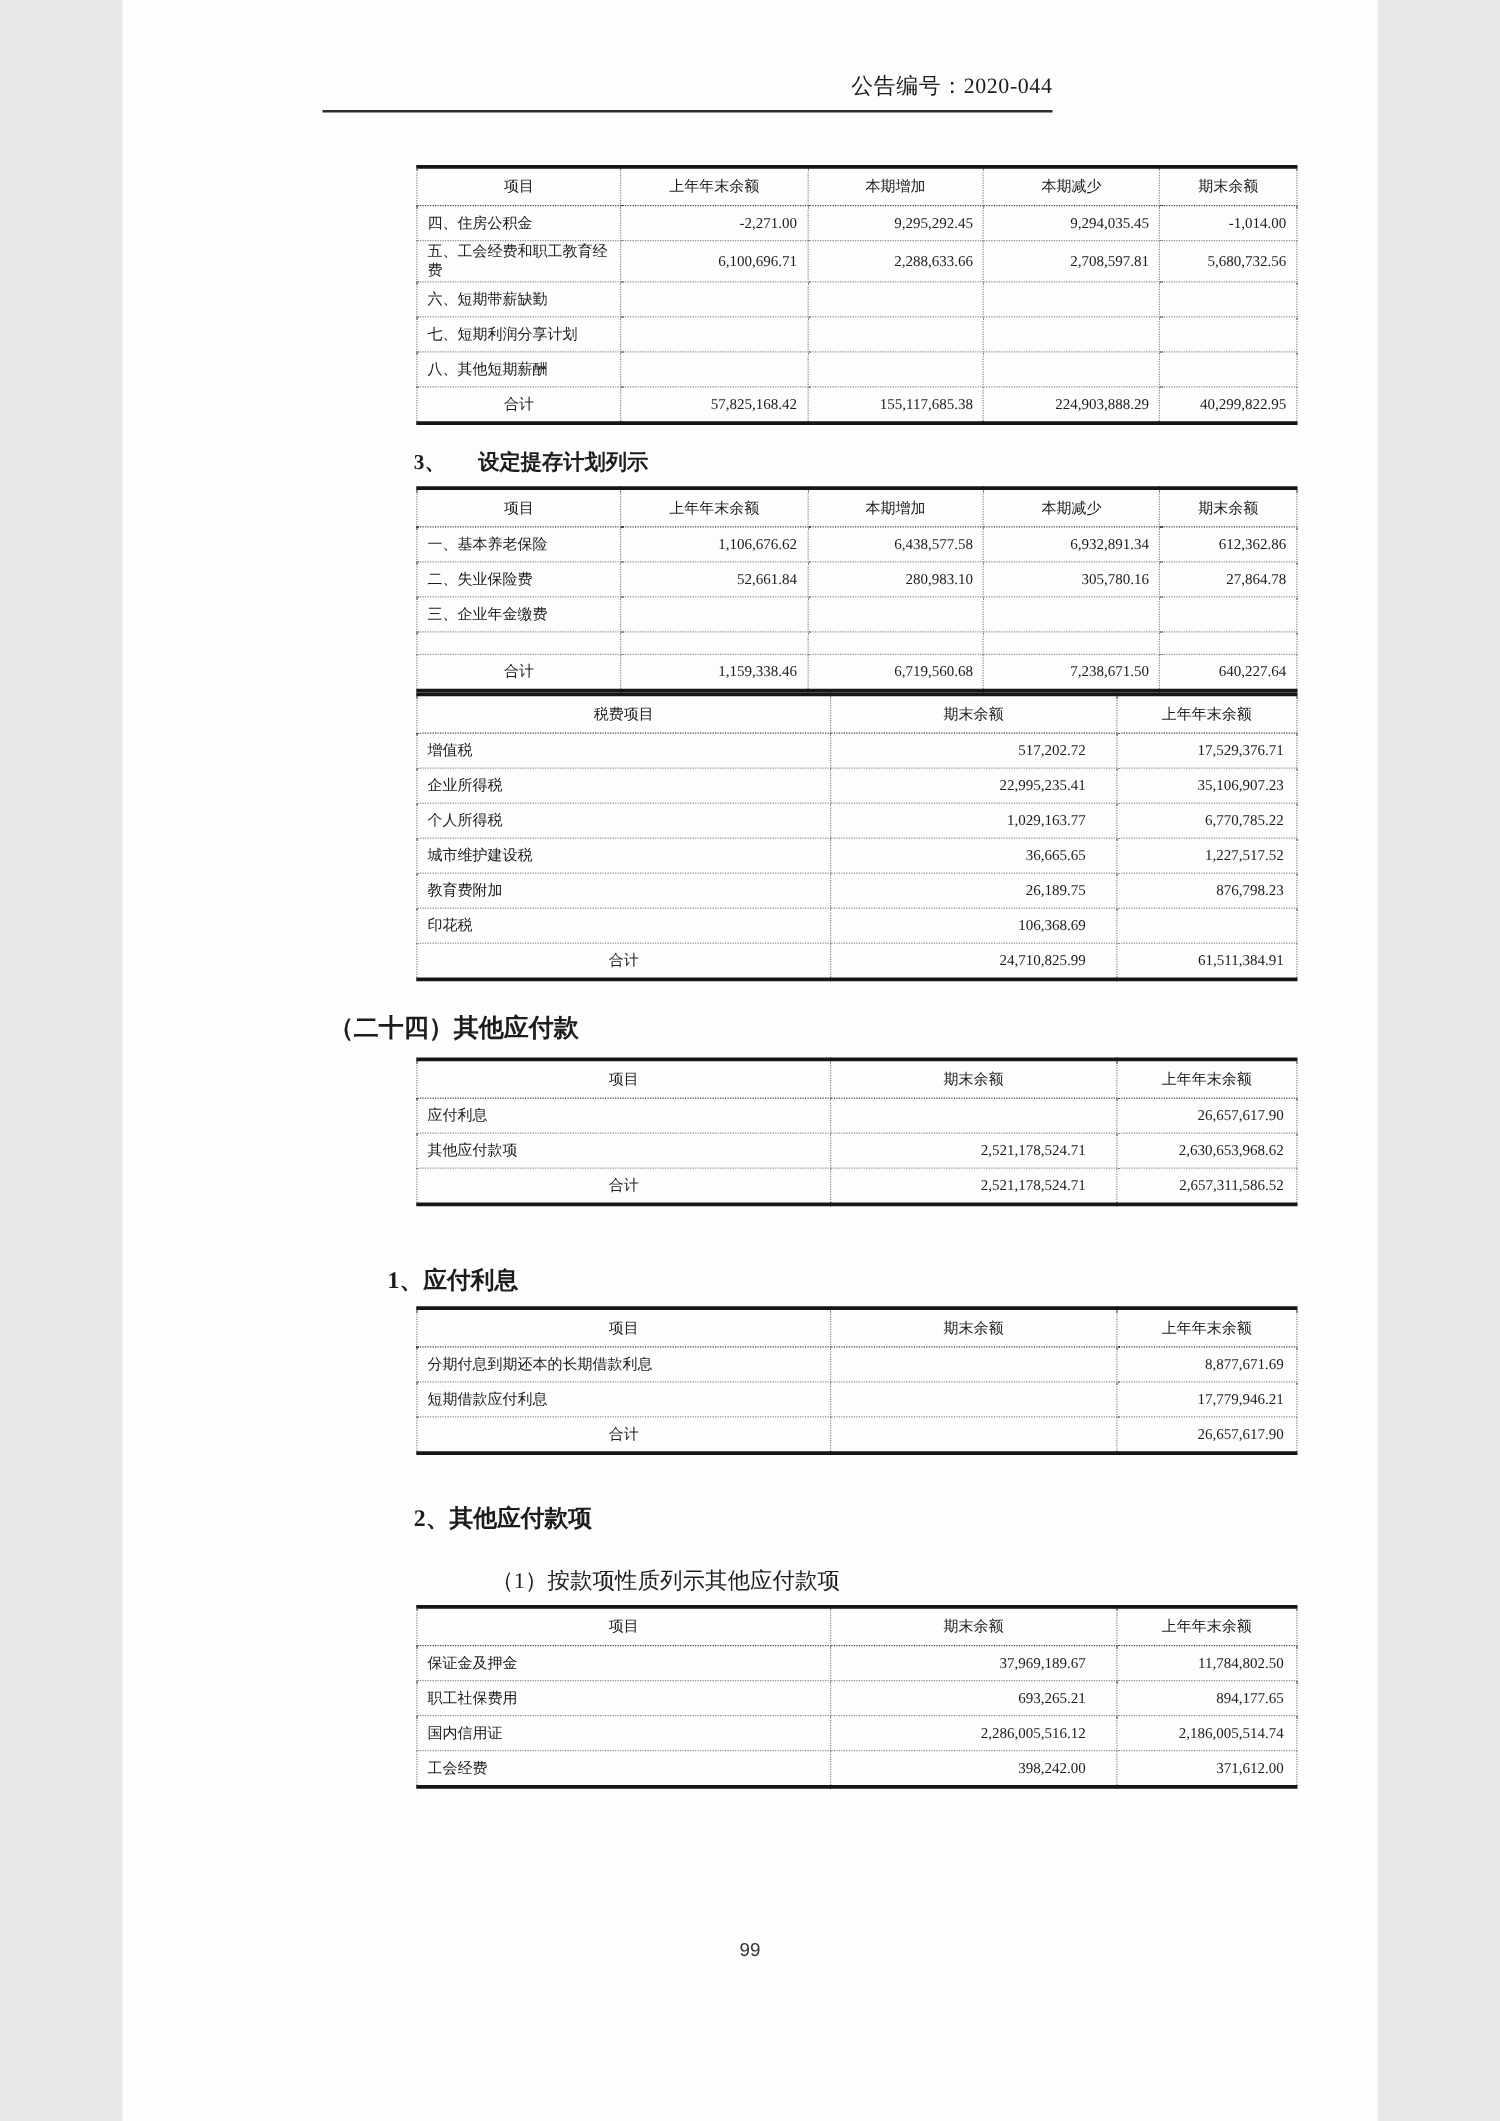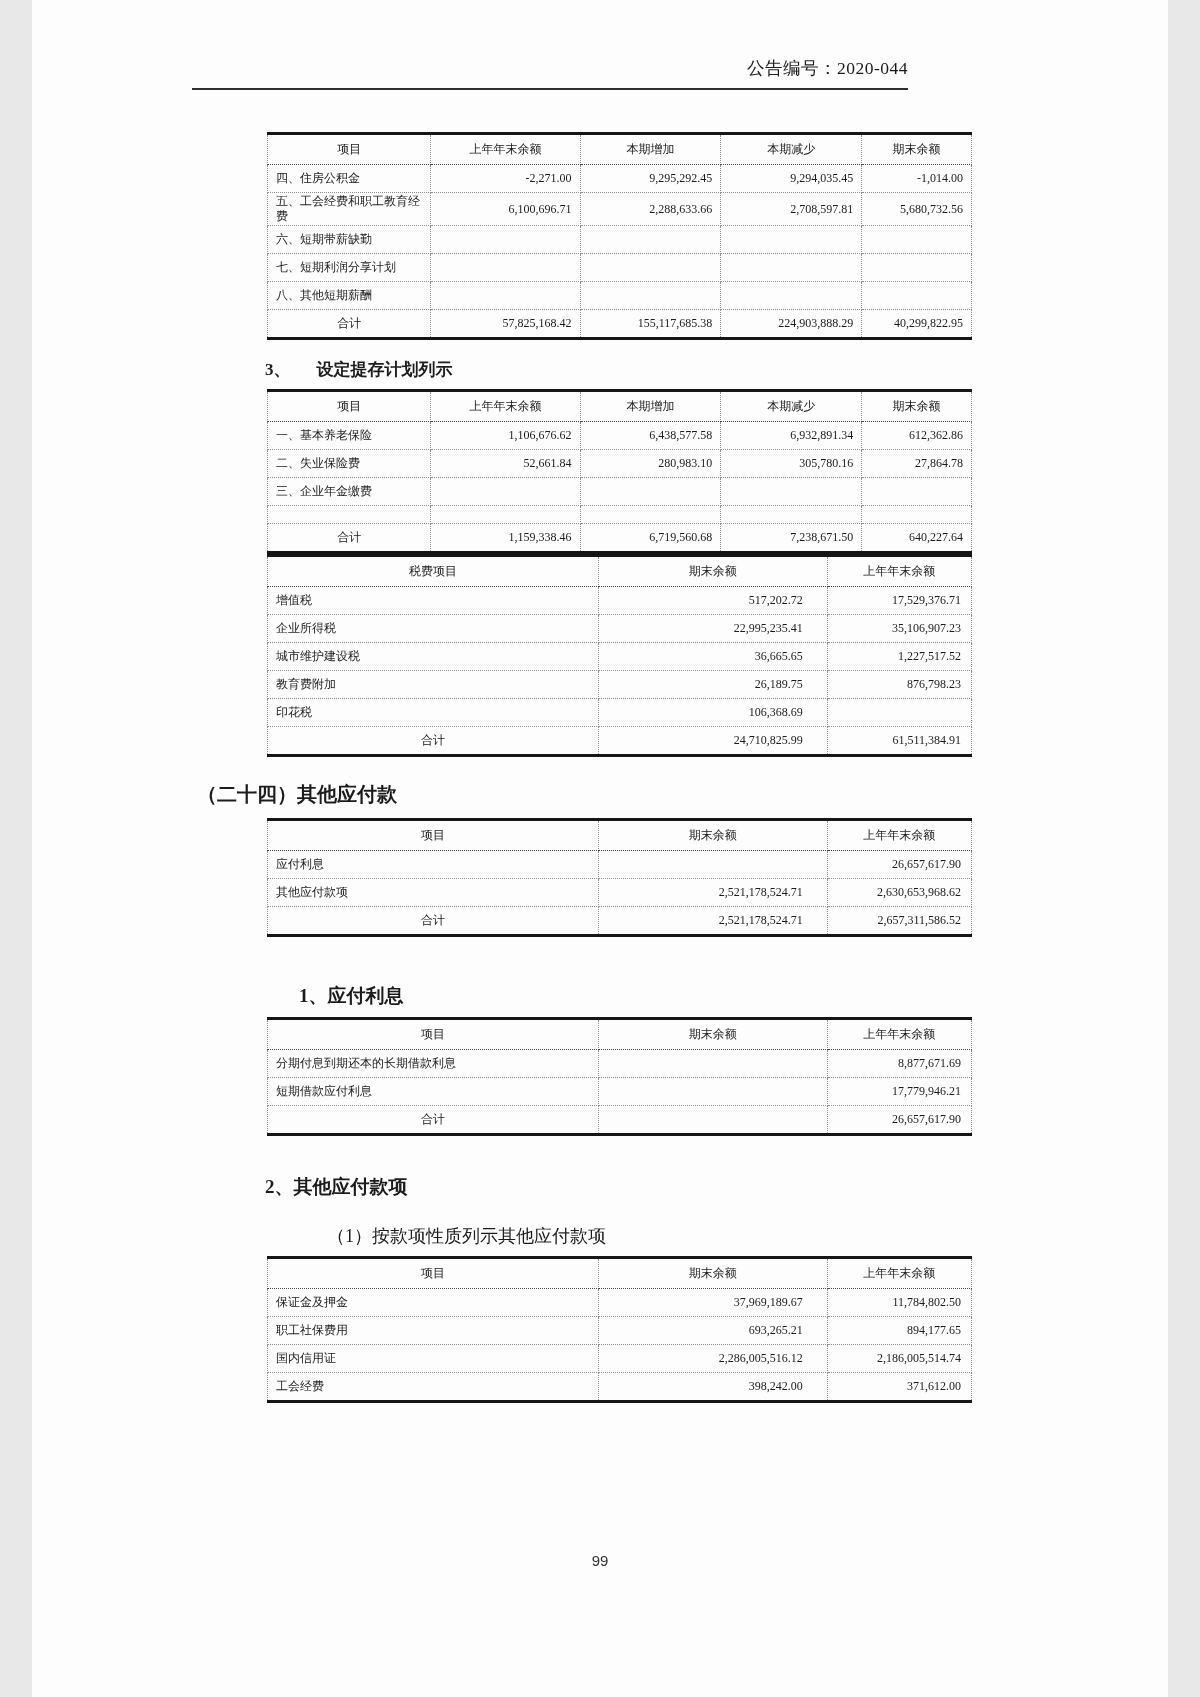--- a/index.html
+++ b/index.html
@@ -1,18 +1,18 @@
 <!DOCTYPE html>
 <html><head>
 <meta charset="utf-8">
 <style>
   html,body { margin:0; padding:0; background:#e8e8e8; }
   .page {
     position:relative;
-    width:1136px; height:1697px;
+    width:1004px; height:1697px;
     margin:0 auto;
     background:#fdfdfd;
     font-family:"Liberation Serif","DejaVu Serif",serif;
     color:#1c1c1c;
     overflow:hidden;
     box-sizing:border-box;
   }
   .content { margin:0 260px 0 160px; }
   .doc-header { padding-top:56px; text-align:right; font-size:17.5px; letter-spacing:0.5px; }
   .header-rule { border:none; border-top:2px solid #2f2f2f; margin:8px 0 0 0; }
@@ -34,21 +34,21 @@
   .fin td.label.total { text-align:center; }
   .fin tr.empty-row td { height:15px; }
   .t3 td:nth-child(2) { padding-right:24px; }
   .t3 td:nth-child(3) { padding-right:10px; }
 
   .sec-heading { font-weight:700; margin:0; }
   .sec-heading .num-gap { margin-right:26px; }
   #h-dc   { margin:18px 0 8px 73px;  font-size:17px; }
   #h-tax  { margin:80px 0 10px 5px;  font-size:20px; }
   #h-op   { margin:24px 0 10px 5px;  font-size:20px; }
-  #h-int  { margin:46px 0 8px 107px;  font-size:19px; }
+  #h-int  { margin:46px 0 8px 52px;  font-size:19px; }
   #h-oi   { margin:38px 0 0 73px;    font-size:19px; }
   .sub-heading { margin:24px 0 8px 135px; font-size:18px; font-weight:400; }
 
   #tbl-compensation { margin-top:42px; }
 
   .page-number {
     position:absolute; left:0; right:0; top:1552px;
     text-align:center;
     font-family:"Liberation Sans","DejaVu Sans",sans-serif;
     font-size:15px; color:#333;
@@ -205,20 +205,25 @@
             <td class="label">增值税</td>
             <td class="num">517,202.72</td>
             <td class="num">17,529,376.71</td>
           </tr>
           <tr class="">
             <td class="label">企业所得税</td>
             <td class="num">22,995,235.41</td>
             <td class="num">35,106,907.23</td>
           </tr>
           <tr class="">
+            <td class="label">个人所得税</td>
+            <td class="num">1,029,163.77</td>
+            <td class="num">6,770,785.22</td>
+          </tr>
+          <tr class="">
             <td class="label">城市维护建设税</td>
             <td class="num">36,665.65</td>
             <td class="num">1,227,517.52</td>
           </tr>
           <tr class="">
             <td class="label">教育费附加</td>
             <td class="num">26,189.75</td>
             <td class="num">876,798.23</td>
           </tr>
           <tr class="">

